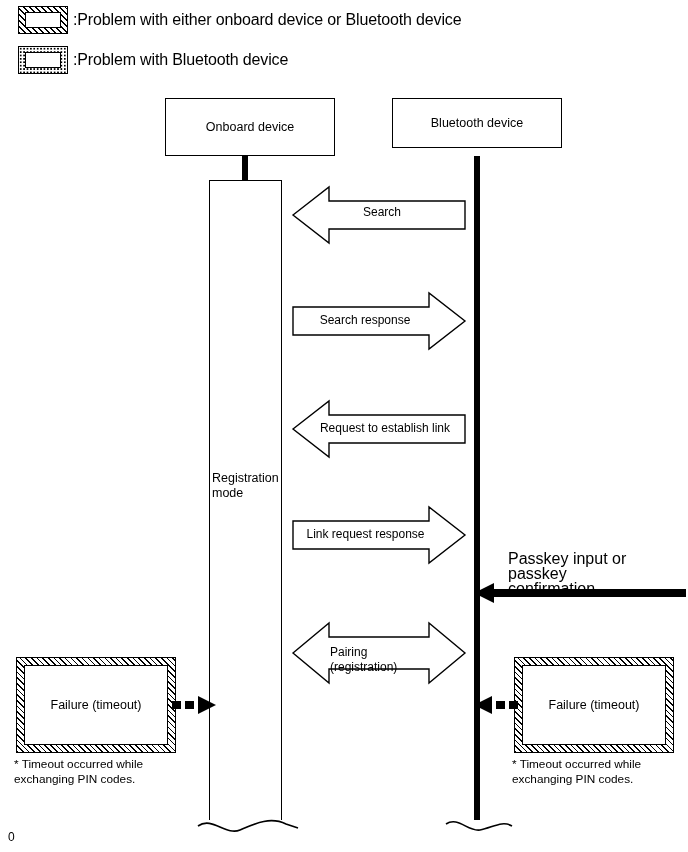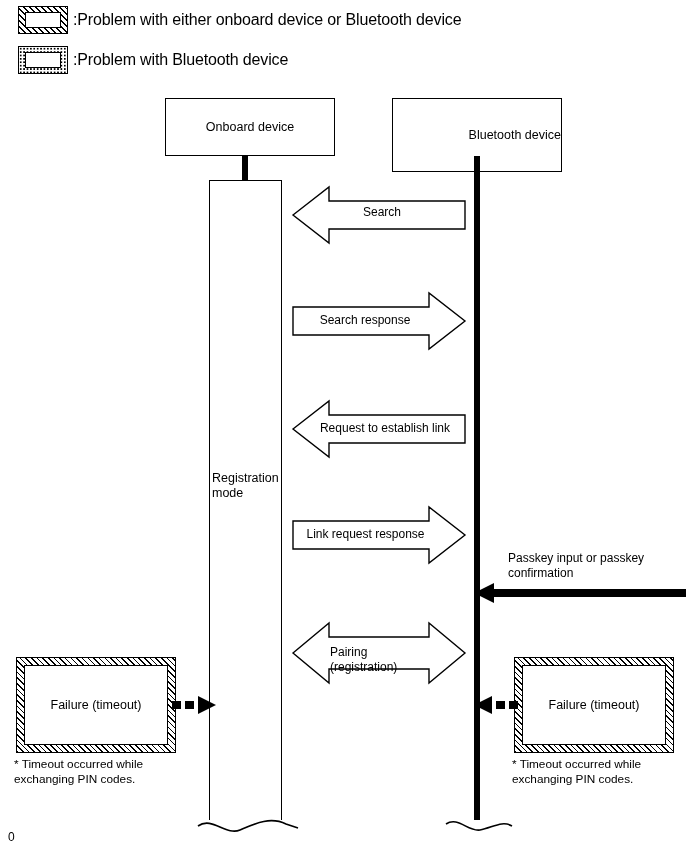--- a/index.html
+++ b/index.html
@@ -48,21 +48,21 @@
 
   
   .block-arrow{position:absolute;}
   .block-arrow svg{display:block;overflow:visible;}
   .arrow-label{
     position:absolute;font-size:12px;line-height:15px;white-space:pre-line;
     text-align:center;
   }
 
   
-  .passkey-text{position:absolute;font-size:12px;line-height:15px;white-space:pre-line;}
+  .passkey-text{position:absolute;font-size:16px;line-height:15px;white-space:pre-line;}
 
   
   .fail-wrap{position:absolute;}
   .fail-hatch{
     position:absolute;inset:0;
     background:repeating-linear-gradient(45deg,#000 0 1.1px,#fff 1.1px 4.0px);
     border:1px solid #000;box-sizing:border-box;
   }
   .fail-inner{
     position:absolute;left:8px;top:8px;right:8px;bottom:8px;
@@ -96,21 +96,21 @@
     </div>
     <div class="legend-text">:Problem with Bluetooth device</div>
   </div>
 
 </div>
 
 <div class="device-box" style="left:165px;top:98px;width:170px;height:58px;">
   <span>Onboard device</span>
 </div>
 
-<div class="device-box" style="left:392px;top:98px;width:170px;height:74px;justify-content:flex-end;">
+<div class="device-box" style="left:392px;top:98px;width:170px;height:50px;">
   <span>Bluetooth device</span>
 </div>
 
 <div class="stem" style="left:242px;top:156px;width:6px;height:24px;"></div>
 <div class="stem" style="left:474px;top:156px;width:6px;height:24px;"></div>
 
 <div class="reg-col" style="left:209px;top:180px;width:73px;height:640px;"></div>
 <div class="reg-label" style="left:212px;top:471px;width:74px;">Registration
 mode</div>
 

